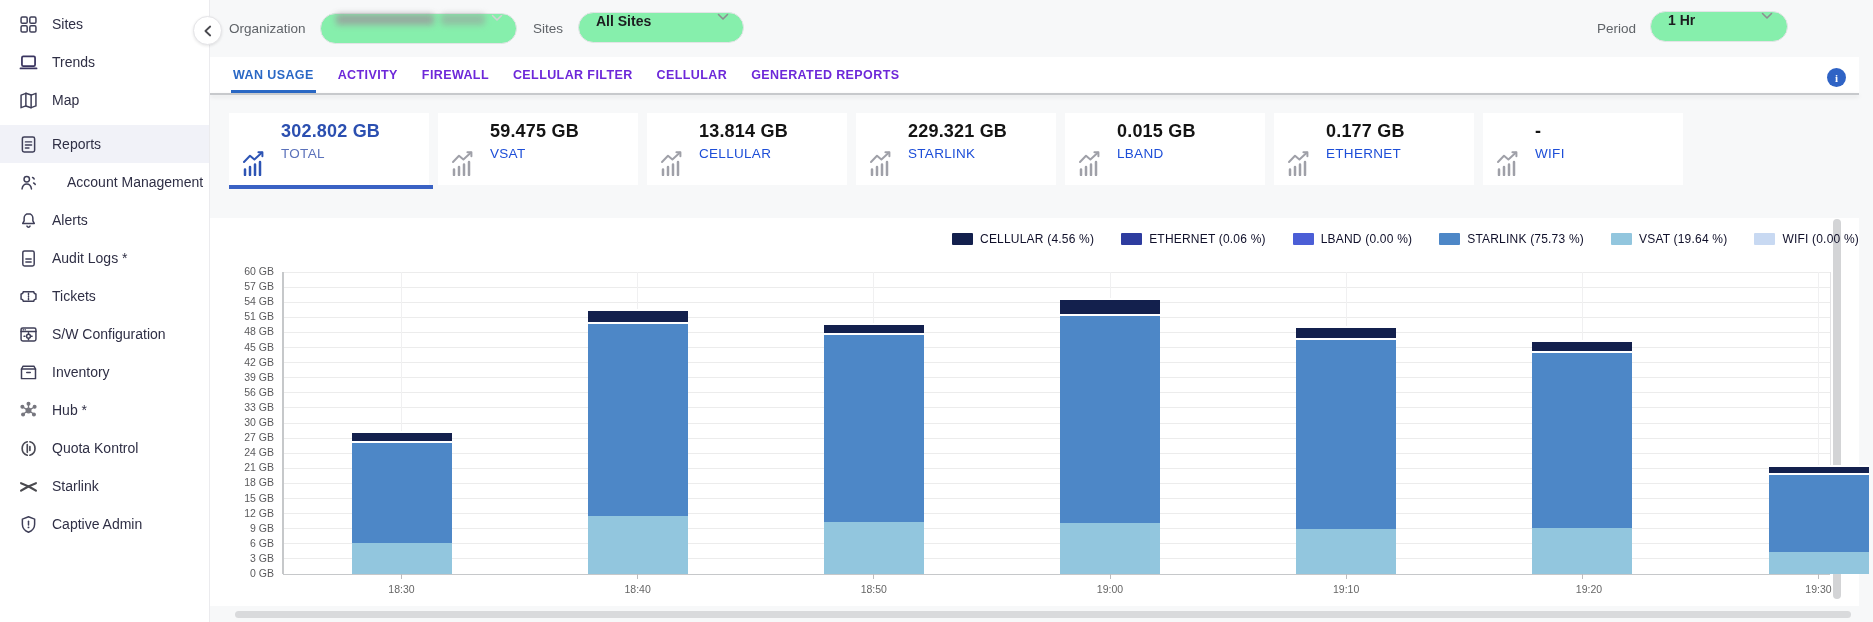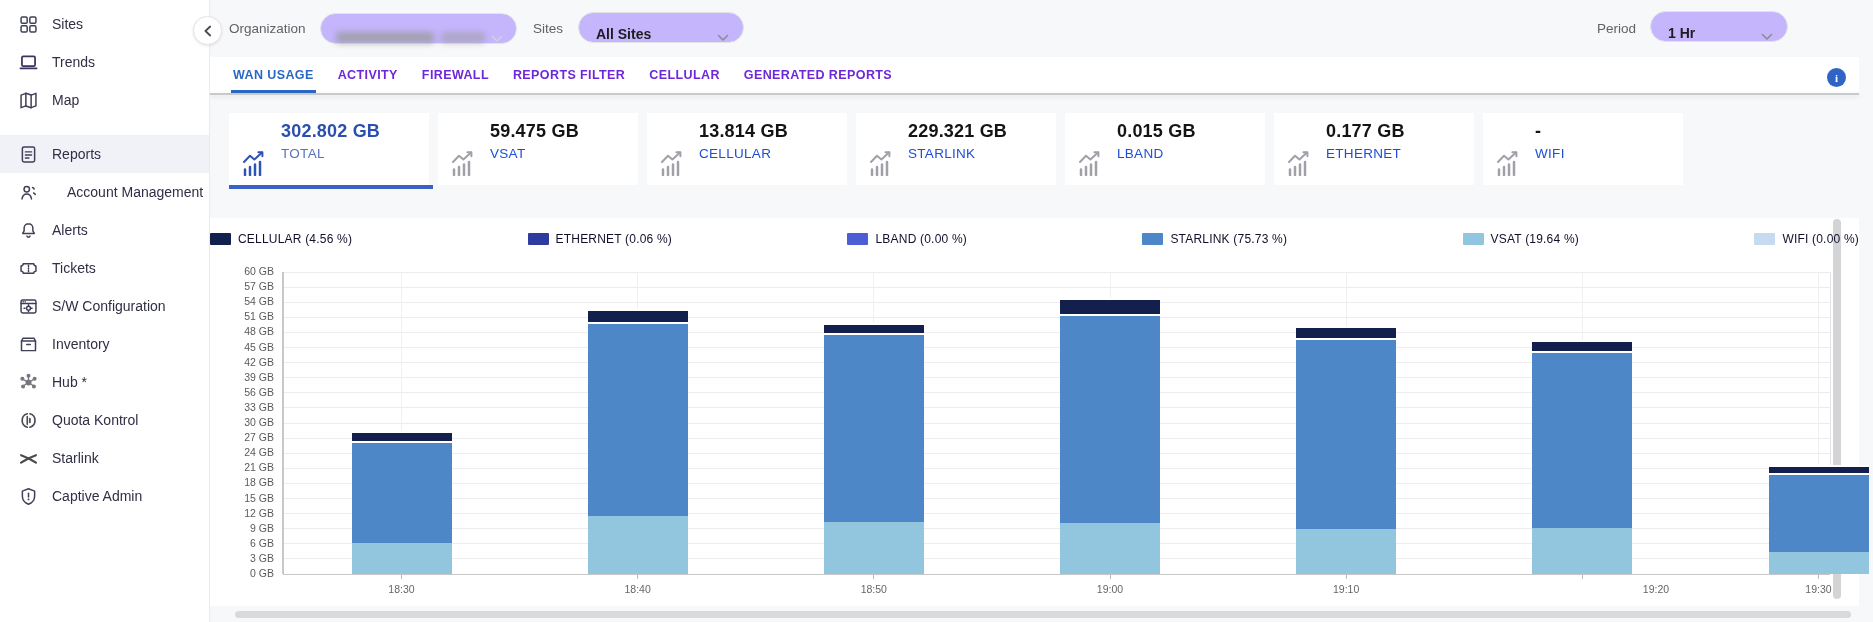--- a/index.html
+++ b/index.html
@@ -5,21 +5,21 @@
   html,body{margin:0;padding:0;background:#eceeef;font-family:"Liberation Sans",sans-serif;}
   .page{position:relative;width:1873px;height:622px;background:#f7f8f9;overflow:hidden;}
   
   .sidebar{position:absolute;left:0;top:0;width:209px;height:622px;background:#ffffff;border-right:1px solid #ebebee;z-index:5;}
   .side-item{position:relative;display:flex;align-items:center;height:38px;padding-left:17px;gap:13px;cursor:pointer;}
   .side-item.active{background:#f1f2f8;}
   .side-icon{width:22px;height:22px;display:flex;align-items:center;justify-content:center;flex:0 0 22px;}
   .side-label{font-size:14px;color:#2f2f45;white-space:nowrap;}
   
   .hdr-label{position:absolute;top:21px;font-size:13.5px;color:#5f6368;z-index:6;}
-  .pill{position:absolute;background:#c4b5fd;border:1px solid #e3e4e6;border-radius:17px;display:flex;align-items:flex-end;box-sizing:border-box;z-index:6;cursor:pointer;}
+  .pill{position:absolute;background:#86efac;border:1px solid #e3e4e6;border-radius:17px;display:flex;align-items:flex-start;box-sizing:border-box;z-index:6;cursor:pointer;}
   .pill .pilltext{font-size:14px;font-weight:700;color:#1d1d20;}
   .chev{margin-left:auto;display:flex;align-items:center;}
   .back-btn{position:absolute;left:193px;top:16px;width:29px;height:29px;border-radius:50%;background:#fff;border:1px solid #e4e4e7;box-shadow:0 1px 3px rgba(0,0,0,.10);display:flex;align-items:center;justify-content:center;padding:0;cursor:pointer;z-index:7;}
   .blurwrap{display:flex;align-items:center;gap:7px;margin-left:15px;}
   .blurbar{display:inline-block;height:11px;border-radius:2px;background:#9a9a9c;filter:blur(3px);opacity:.8;}
   
   .tabband{position:absolute;left:210px;top:57px;width:1649px;height:36px;background:#fff;display:flex;align-items:center;padding-left:23px;gap:24px;box-sizing:border-box;z-index:4;}
   .tab{position:relative;height:100%;display:flex;align-items:center;font-size:12.5px;font-weight:600;letter-spacing:.4px;color:#6d28d9;white-space:nowrap;cursor:pointer;}
   .tab.active{color:#2a68c5;}
   .tab.active::after{content:"";position:absolute;left:-2px;right:-2px;bottom:0;height:3px;background:#2a68c5;}
@@ -28,21 +28,21 @@
   
   .card{position:absolute;top:113px;width:200px;height:72px;background:#fff;z-index:3;cursor:pointer;}
   .card .cicon{position:absolute;left:11px;bottom:9px;}
   .card .cvalue{position:absolute;left:52px;top:8px;font-size:18px;font-weight:700;color:#141414;letter-spacing:.2px;white-space:nowrap;}
   .card .clabel{position:absolute;left:52px;top:33px;font-size:13.5px;color:#1d4ed8;letter-spacing:.3px;}
   .card.active .cvalue{color:#2b4fb0;}
   .card.active .clabel{color:#5b72bb;}
   .card-underline{position:absolute;top:185px;height:4px;background:#3a62c4;z-index:3;}
   
   .chart-card{position:absolute;left:210px;top:218px;width:1649px;height:388px;background:#fff;z-index:2;}
-  .legend{position:absolute;left:0;top:14px;width:100%;display:flex;justify-content:space-between;gap:35px;z-index:2;}
+  .legend{position:absolute;left:0;top:14px;width:100%;display:flex;justify-content:flex-end;gap:27px;z-index:2;}
   .lg-item{display:flex;align-items:center;gap:7px;}
   .lg-swatch{width:21px;height:12px;border-radius:1px;display:inline-block;}
   .lg-text{font-size:12px;color:#10102a;letter-spacing:.2px;white-space:nowrap;}
   .gridline{position:absolute;height:1px;background:#ececec;}
   .vline{position:absolute;width:1px;background:#f0f0f1;}
   .ylab{position:absolute;left:0;width:64px;text-align:right;font-size:10.5px;color:#5a5a5c;}
   .xlab{position:absolute;width:90px;text-align:center;font-size:10.5px;color:#666;}
   .tickmark{position:absolute;width:1px;height:5px;background:#bcbcbe;}
   .seg{position:absolute;box-sizing:border-box;}
   .seg.sep{border-top:2px solid #ffffff;}
@@ -78,21 +78,21 @@
       </div>
       <div class="side-item" style="margin-top: 0px;">
         <span class="side-icon">
           <svg width="21" height="21" viewBox="0 0 24 24" fill="none" stroke="#3f3f58" stroke-width="1.7" stroke-linecap="round" stroke-linejoin="round">
             <path d="M3.5 5.8 9 3.8l6 2 5.5-2v14.4L15 20.2l-6-2-5.5 2z"></path>
             <path d="M9 3.8v14.4M15 5.8v14.4"></path>
           </svg>
         </span>
         <span class="side-label">Map</span>
       </div>
-      <div class="side-item active" style="margin-top: 16px;">
+      <div class="side-item active" style="margin-top: 6px;">
         <span class="side-icon">
           <svg width="21" height="21" viewBox="0 0 24 24" fill="none" stroke="#3f3f58" stroke-width="1.7" stroke-linecap="round" stroke-linejoin="round">
             <rect x="5" y="3.5" width="14" height="17" rx="2"></rect>
             <path d="M8.5 9h7M8.5 12.5h7M8.5 16h4"></path>
           </svg>
         </span>
         <span class="side-label">Reports</span>
       </div>
       <div class="side-item" style="margin-top: 0px; gap: 28px;">
         <span class="side-icon">
@@ -105,20 +105,29 @@
         <span class="side-label">Account Management</span>
       </div>
       <div class="side-item" style="margin-top: 0px;">
         <span class="side-icon">
           <svg width="21" height="21" viewBox="0 0 24 24" fill="none" stroke="#3f3f58" stroke-width="1.7" stroke-linecap="round" stroke-linejoin="round">
             <path d="M12 4.2c-2.8 0-5 2.2-5 5v3.3l-1.6 2.9h13.2L17 12.5V9.2c0-2.8-2.2-5-5-5z"></path>
             <path d="M10.2 18.4a1.9 1.9 0 0 0 3.6 0"></path>
           </svg>
         </span>
         <span class="side-label">Alerts</span>
+      </div>
+      <div class="side-item" style="margin-top: 0px;">
+        <span class="side-icon">
+          <svg width="21" height="21" viewBox="0 0 24 24" fill="none" stroke="#3f3f58" stroke-width="1.7" stroke-linecap="round" stroke-linejoin="round">
+            <rect x="5.5" y="3.5" width="13" height="17" rx="2"></rect>
+            <path d="M9 12.5h6M9 16h6"></path>
+          </svg>
+        </span>
+        <span class="side-label">Audit Logs *</span>
       </div>
       <div class="side-item" style="margin-top: 0px;">
         <span class="side-icon">
           <svg width="21" height="21" viewBox="0 0 24 24" fill="none" stroke="#3f3f58" stroke-width="1.7" stroke-linecap="round" stroke-linejoin="round">
             <path d="M3.5 9A2.6 2.6 0 0 0 6 6.5h12A2.6 2.6 0 0 0 20.5 9v6a2.6 2.6 0 0 0-2.5 2.5H6A2.6 2.6 0 0 0 3.5 15z"></path>
             <path d="M12 8.2v1.4M12 11.3v1.4M12 14.4v1.4"></path>
           </svg>
         </span>
         <span class="side-label">Tickets</span>
       </div>
@@ -228,21 +237,21 @@
       <svg width="12" height="8" viewBox="0 0 12 8">
           <path d="M1.5 1.5 6 6l4.5-4.5" fill="none" stroke="#8d8d91" stroke-width="1.6" stroke-linecap="round" stroke-linejoin="round"></path>
         </svg>
     </span>
   </div>
 
   <div class="tabband" id="tabband">
       <div class="tab active">WAN USAGE</div>
       <div class="tab">ACTIVITY</div>
       <div class="tab">FIREWALL</div>
-      <div class="tab">REPORTS FILTER</div>
+      <div class="tab">CELLULAR FILTER</div>
       <div class="tab">CELLULAR</div>
       <div class="tab">GENERATED REPORTS</div>
     </div>
   <div class="divider"></div>
   <button class="info-btn">i</button>
 
   <div id="cards">
       <div class="card active" style="left: 229px; width: 200px;">
         <span class="cicon">
           <svg width="30" height="27" viewBox="0 0 30 27" fill="none" stroke="#2d54b4" stroke-linecap="round" stroke-linejoin="round">
@@ -420,21 +429,21 @@
         <div class="seg sep" style="left: 850px; width: 100px; top: 95.7767px; height: 208.883px; background: rgb(77, 135, 199); z-index: 1; position: absolute;"></div>
         <div class="seg sep" style="left: 850px; width: 100px; top: 79.67px; height: 16.1067px; background: rgb(19, 32, 77); z-index: 1; position: absolute;"></div>
         <div class="vline" style="left: 1135.67px; top: 54px; height: 302px; position: absolute;"></div>
         <div class="tickmark" style="left: 1135.67px; top: 356px; position: absolute;"></div>
         <div class="xlab" style="left: 1091.17px; top: 365px; position: absolute;">19:10</div>
         <div class="seg" style="left: 1086.17px; width: 100px; top: 311.203px; height: 44.7967px; background: rgb(146, 198, 222); z-index: 1; position: absolute;"></div>
         <div class="seg sep" style="left: 1086.17px; width: 100px; top: 120.44px; height: 190.763px; background: rgb(77, 135, 199); z-index: 1; position: absolute;"></div>
         <div class="seg sep" style="left: 1086.17px; width: 100px; top: 108.36px; height: 12.08px; background: rgb(19, 32, 77); z-index: 1; position: absolute;"></div>
         <div class="vline" style="left: 1371.83px; top: 54px; height: 302px; position: absolute;"></div>
         <div class="tickmark" style="left: 1371.83px; top: 356px; position: absolute;"></div>
-        <div class="xlab" style="left: 1401px; top: 365px; position: absolute;">19:20</div>
+        <div class="xlab" style="left: 1334px; top: 365px; position: absolute;">19:20</div>
         <div class="seg" style="left: 1322.33px; width: 100px; top: 309.693px; height: 46.3067px; background: rgb(146, 198, 222); z-index: 1; position: absolute;"></div>
         <div class="seg sep" style="left: 1322.33px; width: 100px; top: 133.023px; height: 176.67px; background: rgb(77, 135, 199); z-index: 1; position: absolute;"></div>
         <div class="seg sep" style="left: 1322.33px; width: 100px; top: 122.453px; height: 10.57px; background: rgb(19, 32, 77); z-index: 1; position: absolute;"></div>
         <div class="vline" style="left: 1608px; top: 54px; height: 302px; position: absolute;"></div>
         <div class="tickmark" style="left: 1608px; top: 356px; position: absolute;"></div>
         <div class="xlab" style="left: 1563.5px; top: 365px; position: absolute;">19:30</div>
         <div class="seg" style="left: 1558.5px; width: 100px; top: 334.357px; height: 21.6433px; background: rgb(146, 198, 222); z-index: 1; position: absolute;"></div>
         <div class="seg sep" style="left: 1558.5px; width: 100px; top: 254.83px; height: 79.5267px; background: rgb(77, 135, 199); z-index: 1; position: absolute;"></div>
         <div class="seg sep" style="left: 1558.5px; width: 100px; top: 247.28px; height: 7.55px; background: rgb(19, 32, 77); z-index: 1; position: absolute;"></div>
       </div>

